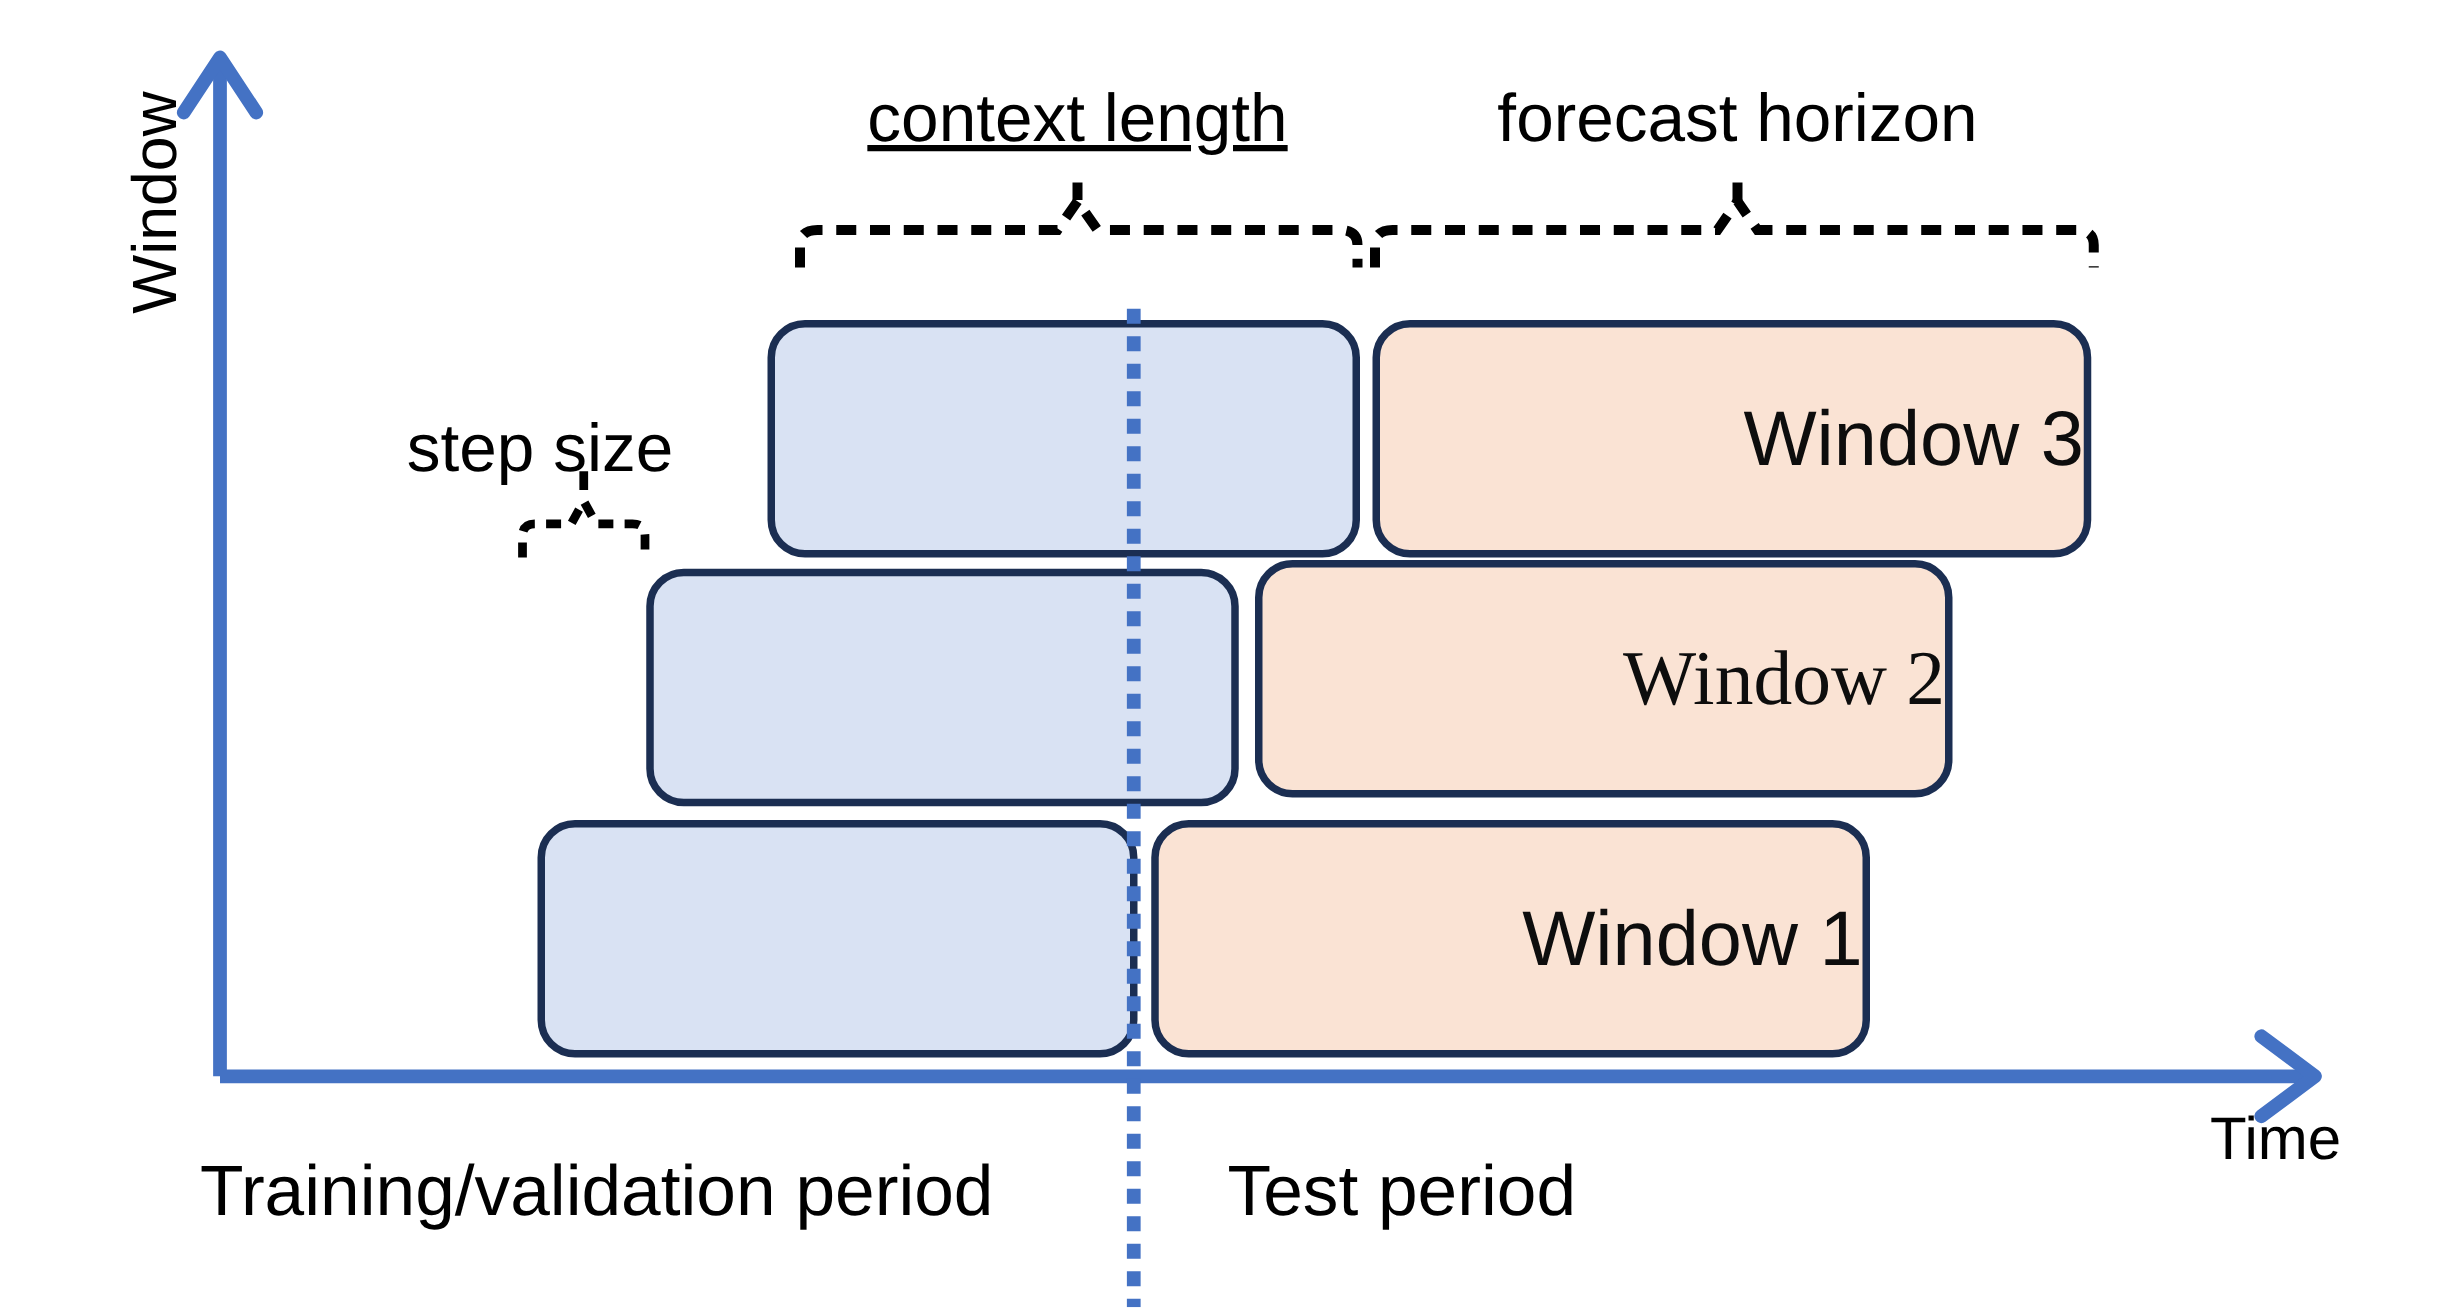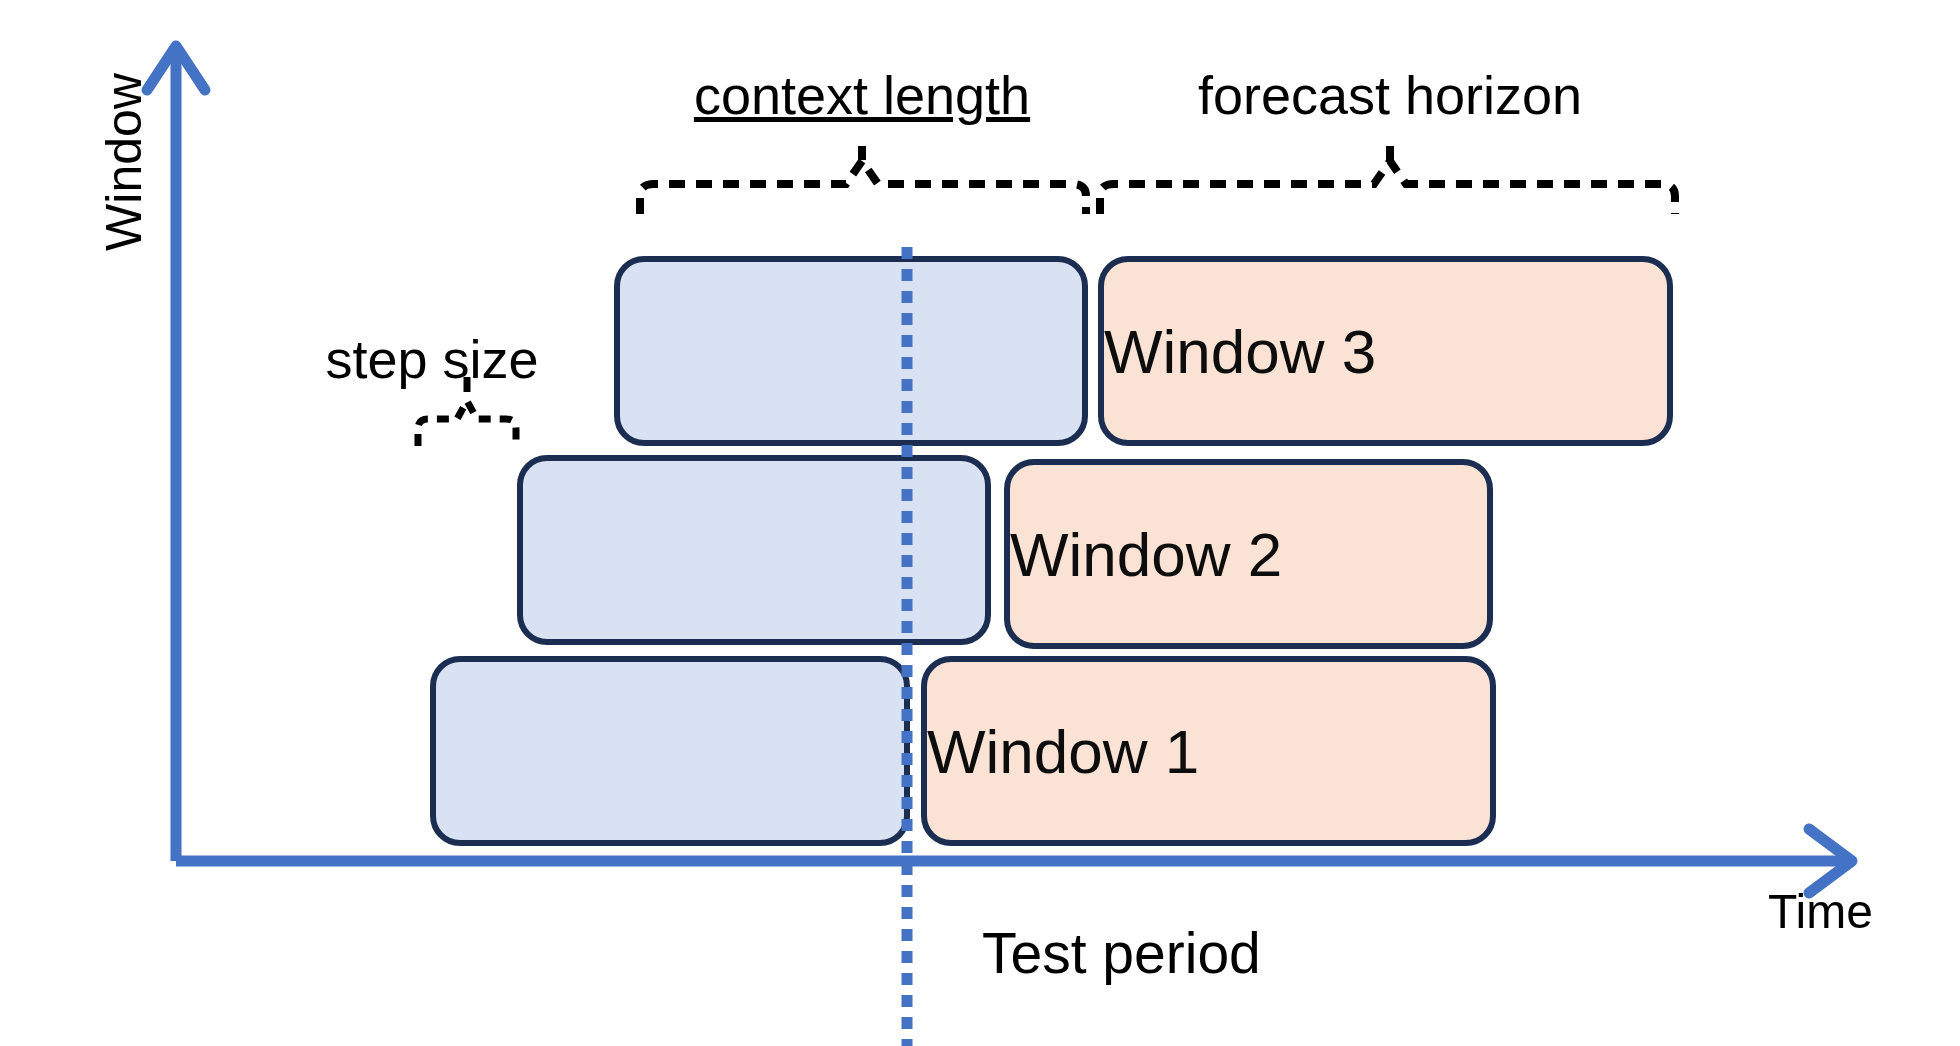--- a/index.html
+++ b/index.html
@@ -21,21 +21,21 @@
     box-sizing: border-box;
     border: 6px solid #1b2e52;
     border-radius: 30px;
     z-index: 1;
   }
   .box.ctx { background: #d9e2f3; }
   .box.fct {
     background: #fae3d4;
     display: flex;
     align-items: center;
-    justify-content: flex-start;
+    justify-content: flex-end;
   }
   .win-label {
     font-size: 62px;
     color: #0d0d0d;
     white-space: nowrap;
   }
   .txt {
     position: absolute;
     white-space: nowrap;
     color: #000000;
@@ -69,21 +69,21 @@
 
 <div id="stage">
 
   <div class="box ctx" style="left:614px;  top:256px; width:474px; height:190px;"></div>
   <div class="box ctx" style="left:517px;  top:455px; width:474px; height:190px;"></div>
   <div class="box ctx" style="left:430px;  top:656px; width:480px; height:190px;"></div>
 
   <div class="box fct" style="left:1098px; top:256px; width:575px; height:190px;">
     <span class="win-label">Window 3</span>
   </div>
-  <div class="box fct" style="left:1004px; top:459px; width:489px; height:190px;">
+  <div class="box fct" style="left:1004px; top:448px; width:558px; height:190px;font-family:Liberation Serif, serif;">
     <span class="win-label">Window 2</span>
   </div>
   <div class="box fct" style="left:921px;  top:656px; width:575px; height:190px;">
     <span class="win-label">Window 1</span>
   </div>
 
   <svg id="overlay" viewBox="0 0 1960 1046">
 
     <line x1="176" y1="52" x2="176" y2="861" stroke="#4472C4" stroke-width="11"></line>
     <polyline points="147,90 176,46 205,90" fill="none" stroke="#4472C4" stroke-width="11" stroke-linecap="round" stroke-linejoin="round"></polyline>
@@ -103,15 +103,16 @@
     <line x1="467" y1="377" x2="467" y2="392" stroke="#000000" stroke-width="7"></line>
   </svg>
 
   <div class="txt centered top-label" style="left:862px; top:64px;text-decoration:underline;">context length</div>
   <div class="txt centered top-label" style="left:1390px; top:64px;">forecast horizon</div>
   <div class="txt centered step-label" style="left:432px; top:328px;">step size</div>
 
   <div class="y-axis-label">Window</div>
   <div class="txt time-label" style="left:1768px; top:884px;">Time</div>
 
+  <div class="txt period-label" style="left:160px; top:920px;">Training/validation period</div>
   <div class="txt period-label" style="left:982px; top:920px;">Test period</div>
 
 </div>
 
 </body></html>

